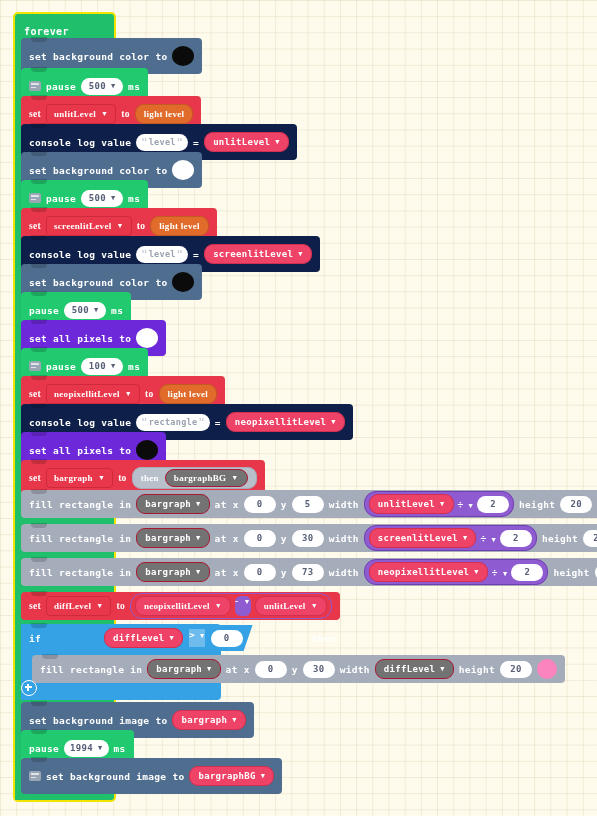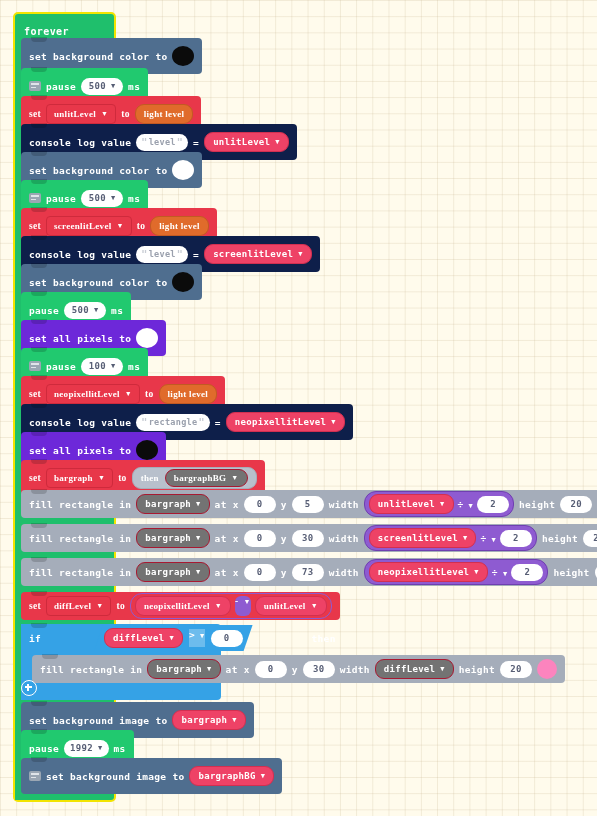--- a/index.html
+++ b/index.html
@@ -450,21 +450,21 @@
     <span>set background image to</span>
     <span class="rep var">
       <span>bargraph</span>
         <span class="caret">▼</span>
     </span>
   </div>
 
   <div class="blk c-pause notch" style="left:21px;top:730px;">
     <span>pause</span>
     <span class="num wide">
-      <span>1992</span>
+      <span>1994</span>
         <span class="caret">▼</span>
     </span>
     <span>ms</span>
   </div>
 
   <div class="blk c-scene notch" style="left:21px;top:758px;">
     <span class="cmt"></span>
     <span>set background image to</span>
     <span class="rep var">
       <span>bargraphBG</span>

